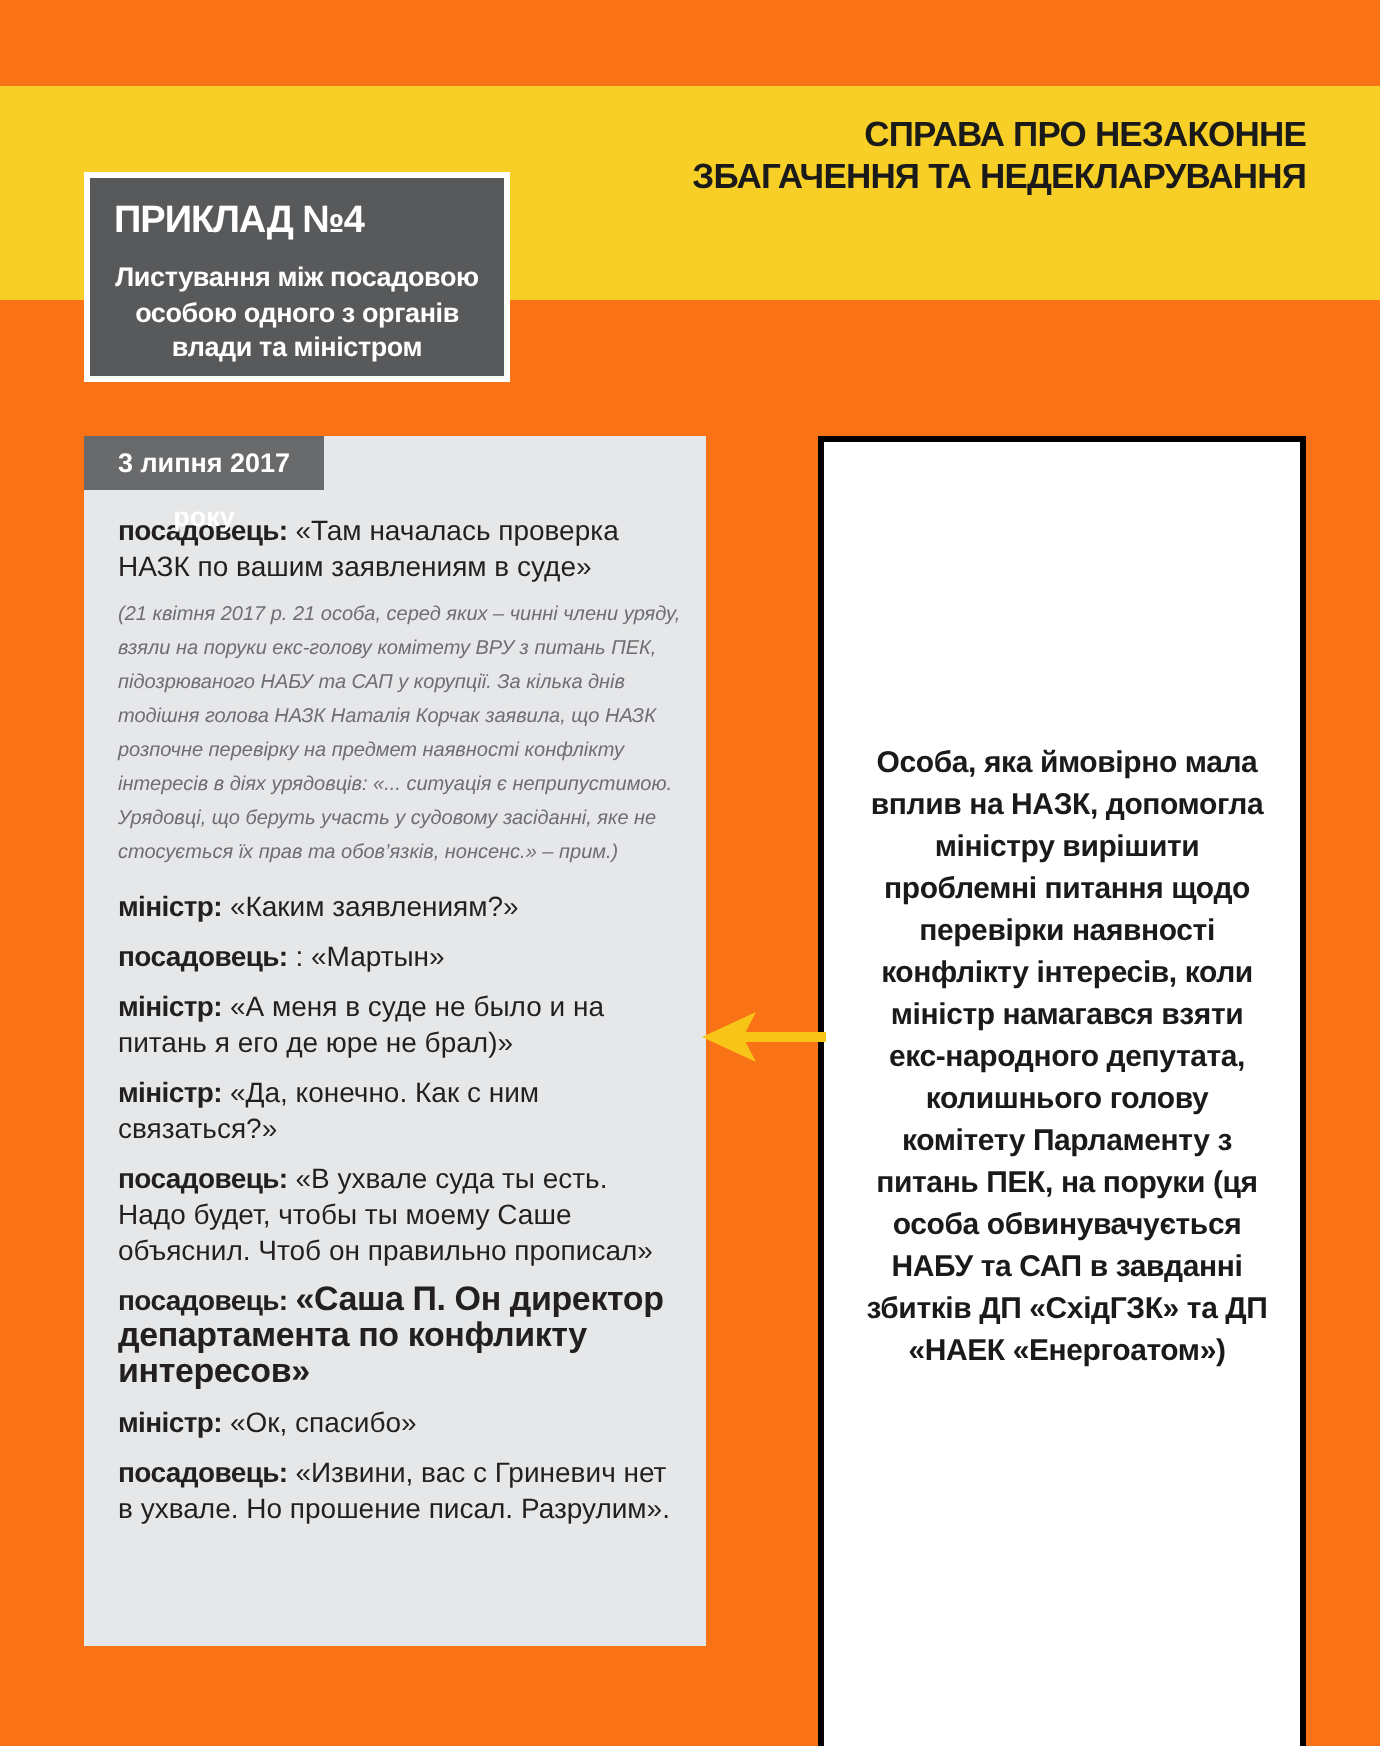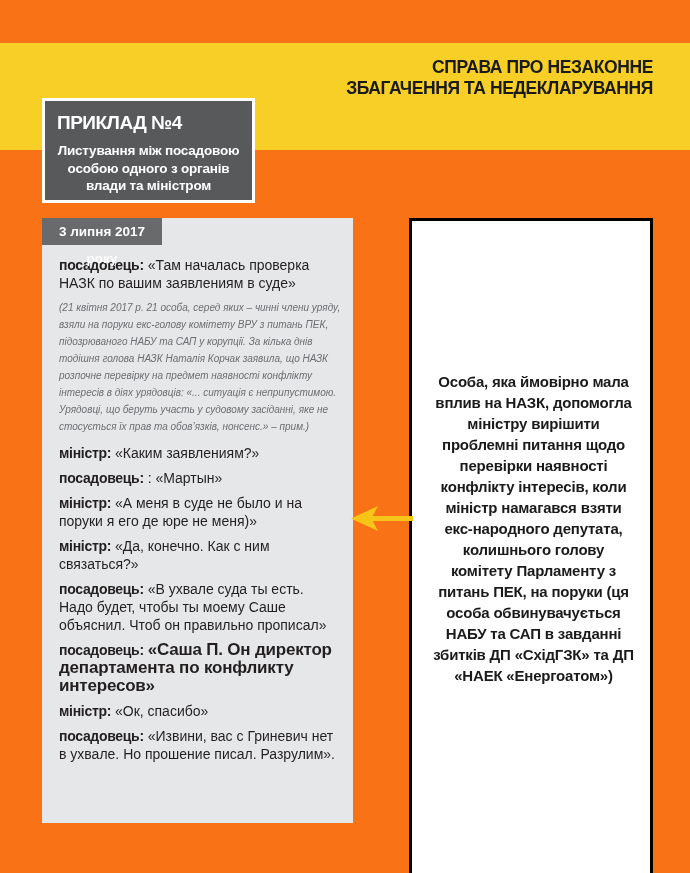--- a/index.html
+++ b/index.html
@@ -8,21 +8,21 @@
 
   
   .band{position:absolute;left:0;top:43px;width:690px;height:107px;background:#F7CF26;}
 
   
   .main-title{position:absolute;top:57px;right:37px;text-align:right;
               font-weight:bold;font-size:17.5px;line-height:20.5px;
               letter-spacing:-0.4px;color:#1A1A1A;}
 
   
-  .example-card{position:absolute;left:42px;top:98px;width:213px;height:105px;
+  .example-card{position:absolute;left:42px;top:86px;width:213px;height:105px;
                 box-sizing:border-box;background:#58595B;border:3px solid #ffffff;
                 padding:11px 12px;color:#ffffff;}
   .example-card h1{margin:0;font-size:19px;letter-spacing:-0.5px;font-weight:bold;}
   .example-card p{margin:8px 0 0 0;font-size:13.5px;line-height:17.5px;
                   font-weight:bold;letter-spacing:-0.2px;text-align:center;}
 
   
   .date-badge{position:absolute;left:42px;top:218px;width:120px;height:27px;
               background:#696A6C;color:#ffffff;font-weight:bold;font-size:13.5px;
               text-align:center;line-height:27px;z-index:3;}
@@ -65,21 +65,21 @@
     <p>Листування між посадовою особою одного з органів влади та міністром</p>
   </div>
 
   <div class="date-badge">3 липня 2017 року</div>
 
   <div class="chat-panel">
     <p class="msg"><strong class="spk">посадовець:</strong> <span class="txt">«Там началась проверка НАЗК по вашим заявлениям в суде»</span></p>
     <p class="msg note">(21 квітня 2017 р. 21 особа, серед яких – чинні члени уряду, взяли на поруки екс-голову комітету ВРУ з питань ПЕК, підозрюваного НАБУ та САП у корупції. За кілька днів тодішня голова НАЗК Наталія Корчак заявила, що НАЗК розпочне перевірку на предмет наявності конфлікту інтересів в діях урядовців: «... ситуація є неприпустимою. Урядовці, що беруть участь у судовому засіданні, яке не стосується їх прав та обов’язків, нонсенс.» – прим.)</p>
     <p class="msg"><strong class="spk">міністр:</strong> <span class="txt">«Каким заявлениям?»</span></p>
     <p class="msg"><strong class="spk">посадовець:</strong> <span class="txt">: «Мартын»</span></p>
-    <p class="msg"><strong class="spk">міністр:</strong> <span class="txt">«А меня в суде не было и на поруки я его де юре не меня)»</span></p>
+    <p class="msg"><strong class="spk">міністр:</strong> <span class="txt">«А меня в суде не было и на питань я его де юре не брал)»</span></p>
     <p class="msg"><strong class="spk">міністр:</strong> <span class="txt">«Да, конечно. Как с ним связаться?»</span></p>
     <p class="msg"><strong class="spk">посадовець:</strong> <span class="txt">«В ухвале суда ты есть. Надо будет, чтобы ты моему Саше объяснил. Чтоб он правильно прописал»</span></p>
     <p class="msg"><strong class="spk">посадовець:</strong> <span class="txt emph">«Саша П. Он директор департамента по конфликту интересов»</span></p>
     <p class="msg"><strong class="spk">міністр:</strong> <span class="txt">«Ок, спасибо»</span></p>
     <p class="msg"><strong class="spk">посадовець:</strong> <span class="txt">«Извини, вас с Гриневич нет в ухвале. Но прошение писал. Разрулим».</span></p>
     <p class="msg"> </p>
 
   </div>
 
   <div class="callout-card">

